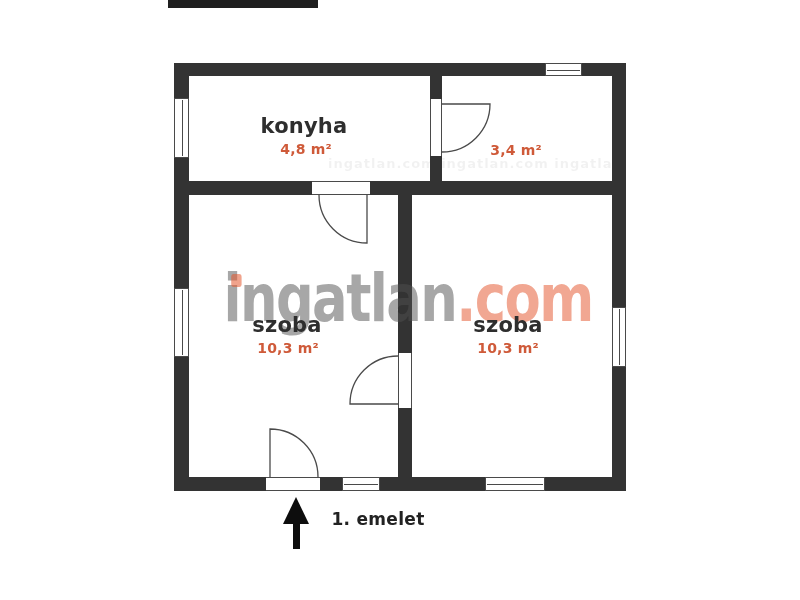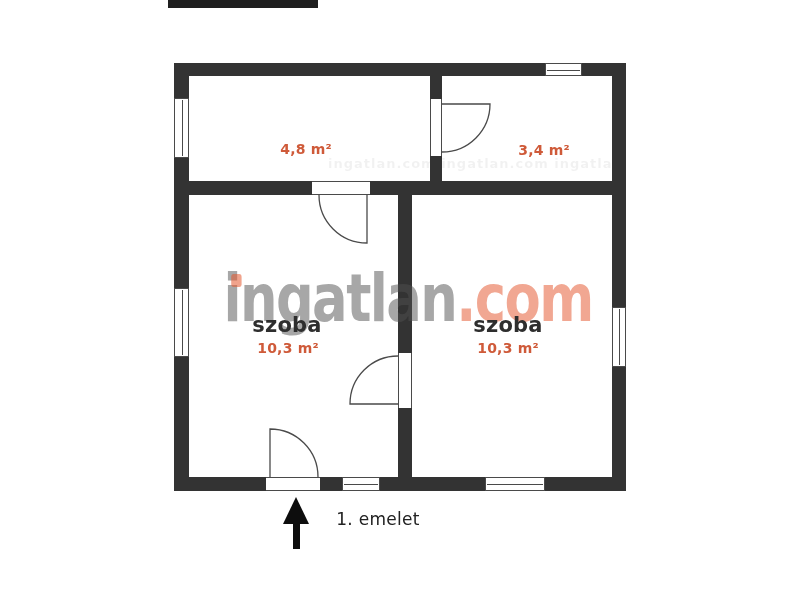--- a/index.html
+++ b/index.html
@@ -11,21 +11,21 @@
   .win.h::after{content:"";position:absolute;top:50%;left:1px;right:1px;height:1px;background:#4a4a4a;}
   .opening{position:absolute;background:#ffffff;box-sizing:border-box;}
   .opening.v{border-left:1px solid #4a4a4a;border-right:1px solid #4a4a4a;}
   .opening.h{border-top:1px solid #4a4a4a;border-bottom:1px solid #4a4a4a;}
   .doors{position:absolute;left:0;top:0;pointer-events:none;}
   .room-name{position:absolute;transform:translateX(-50%);white-space:nowrap;
              font-size:21px;font-weight:600;color:var(--text,#2e2e2e);letter-spacing:.2px;}
   .room-area{position:absolute;transform:translateX(-50%);white-space:nowrap;
              font-size:14px;font-weight:600;color:var(--accent,#cf5a39);letter-spacing:.2px;}
   .floor-label{position:absolute;transform:translateX(-50%);white-space:nowrap;
-             font-size:17px;font-weight:400;color:#222222;letter-spacing:.3px;}
+             font-size:17px;font-weight:700;color:#222222;letter-spacing:.3px;}
   .wm{position:absolute;left:8px;top:266px;width:800px;text-align:center;line-height:1;
       font-size:66px;font-weight:bold;letter-spacing:-2px;white-space:nowrap;
       transform:scaleX(0.8);transform-origin:50% 50%;}
   .wm-name{color:rgba(80,80,80,0.50);}
   .wm-tld{color:rgba(228,87,46,0.52);}
   .wm-dot{position:absolute;left:calc(50% - 221px);top:8px;width:13px;height:13px;
           border-radius:3px;background:rgba(228,87,46,0.55);}
   .wm-tile{position:absolute;left:328px;top:156px;width:290px;height:16px;overflow:hidden;
            white-space:nowrap;font-size:13px;font-weight:bold;color:#000;opacity:0.05;letter-spacing:1px;}
   .top-bar{position:absolute;left:168px;top:0;width:150px;height:8px;background:#1f1f1f;}
@@ -71,23 +71,24 @@
       <path d="M 398 404 L 350 404 A 48 48 0 0 1 398 356"></path>
       <path d="M 270 477 L 270 429 A 48 48 0 0 1 318 477"></path>
     </g>
   </svg>
 
   <div class="wm">
     <span class="wm-name">ingatlan</span><span class="wm-tld">.com</span>
     <span class="wm-dot"></span>
   </div>
 
+  <div class="room-name" style="left:304px;top:114px;">konyha</div>
   <div class="room-area" style="left:306px;top:141px;">4,8 m²</div>
 
-  <div class="room-area" style="left:544px;top:142px;">3,4 m²</div>
+  <div class="room-area" style="left:516px;top:142px;">3,4 m²</div>
 
   <div class="room-name" style="left:287px;top:313px;">szoba</div>
   <div class="room-area" style="left:288px;top:340px;">10,3 m²</div>
 
   <div class="room-name" style="left:508px;top:313px;">szoba</div>
   <div class="room-area" style="left:508px;top:340px;">10,3 m²</div>
 
   <div class="arrow-head"></div>
   <div class="arrow-shaft"></div>
   <div class="floor-label" style="left:378px;top:509px;">1. emelet</div>

